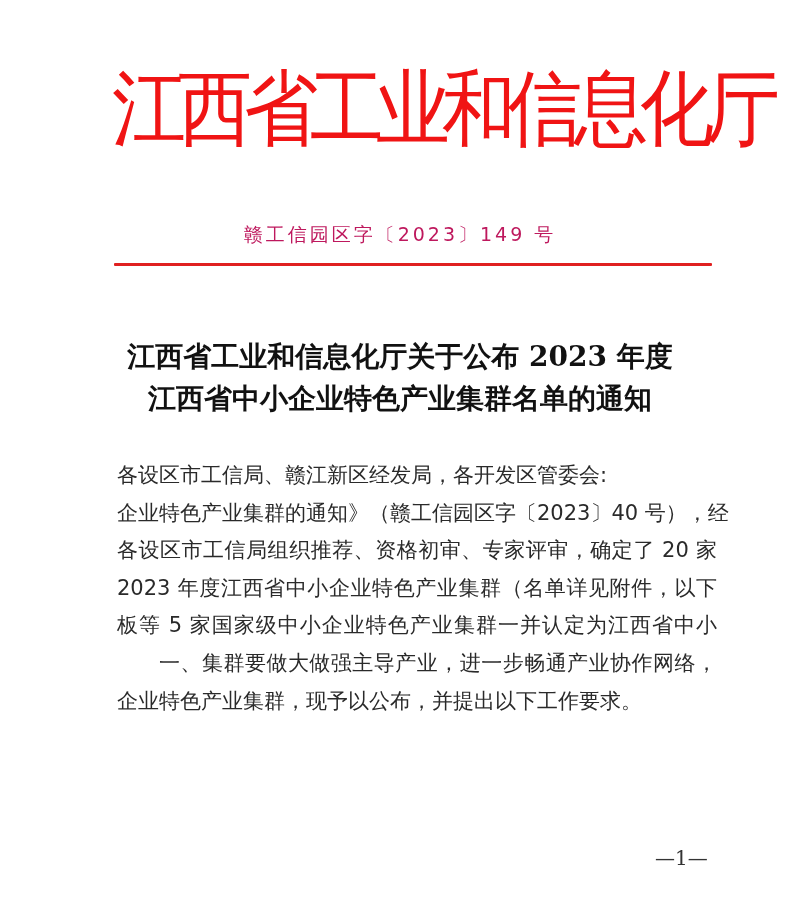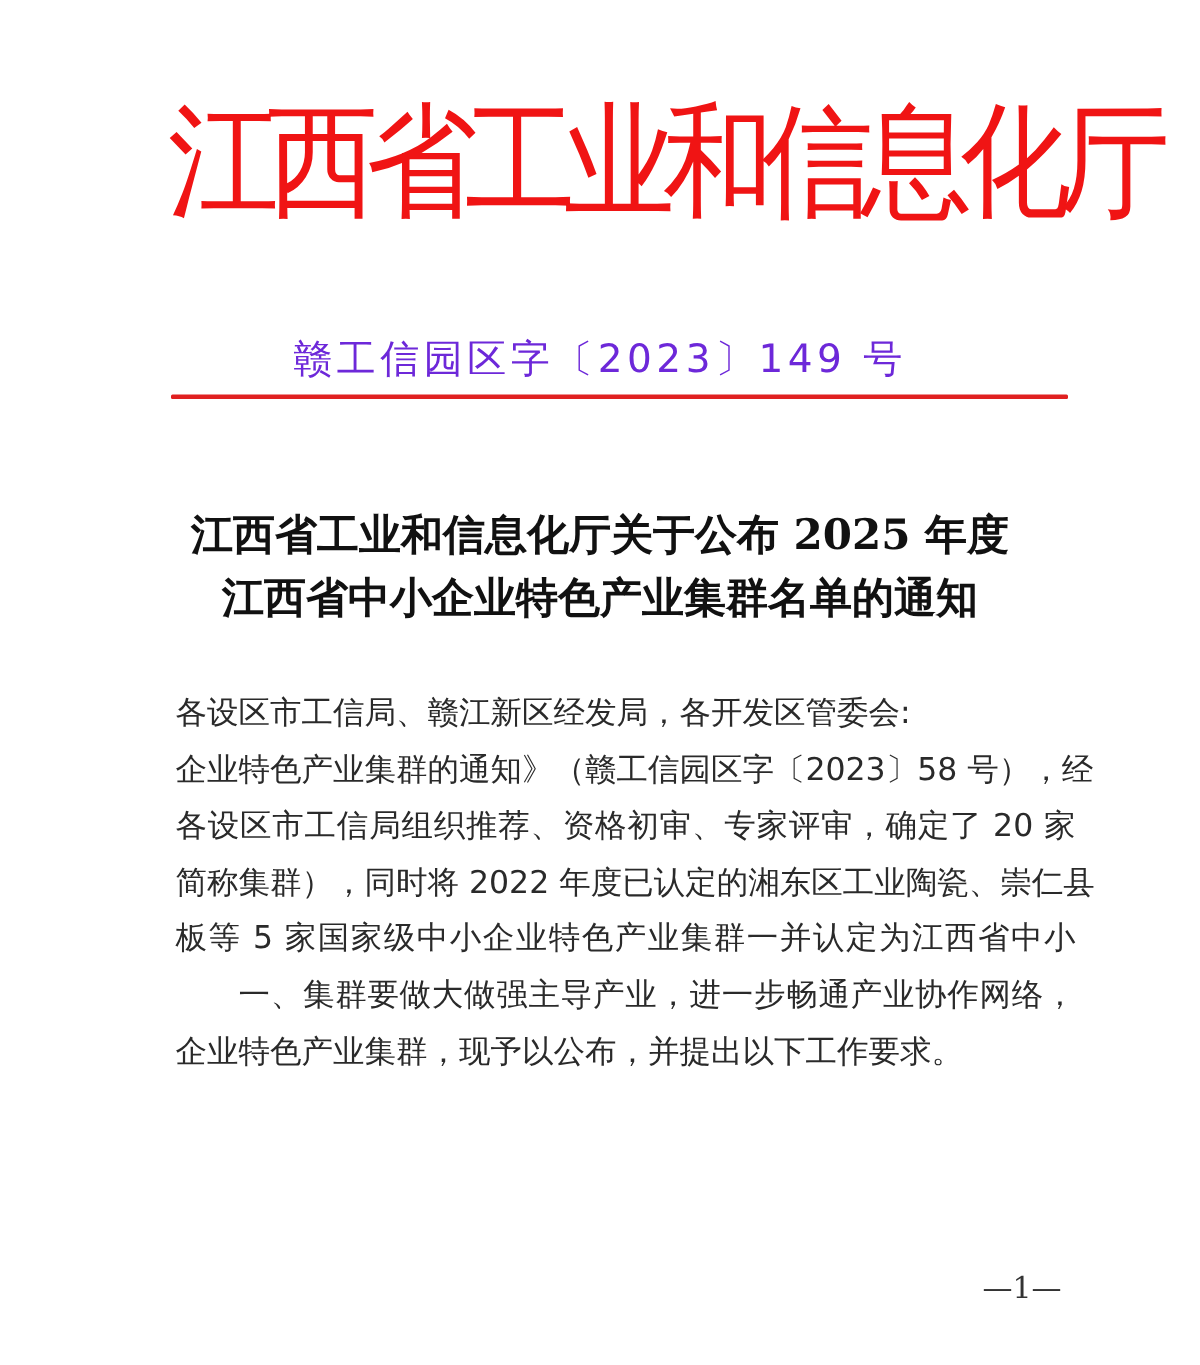--- a/index.html
+++ b/index.html
@@ -41,23 +41,23 @@
       display: inline-block;
       width: 66px;
       text-align: center;
     }
     .doc-number {
       position: absolute;
       left: 0;
       width: 800px;
       top: 222px;
       text-align: center;
-      font-size: 26px;
+      font-size: 19px;
       letter-spacing: 3px;
-      color: #6d28d9;
+      color: #be185d;
       font-family: "DejaVu Sans", "Liberation Sans", sans-serif;
     }
     .red-rule {
       position: absolute;
       left: 114px;
       top: 263px;
       width: 598px;
       height: 3px;
       background: #e02020;
       border-radius: 1px;
@@ -122,29 +122,29 @@
     <span>息</span>
     <span>化</span>
     <span>厅</span>
   </div>
 
   <div class="doc-number">赣工信园区字〔2023〕149 号</div>
 
   <div class="red-rule"></div>
 
   <div class="doc-title">
-    <div>江西省工业和信息化厅关于公布 2025 年度</div>
+    <div>江西省工业和信息化厅关于公布 2023 年度</div>
     <div>江西省中小企业特色产业集群名单的通知</div>
   </div>
 
   <div class="body-text">
     <span class="body-line noj">各设区市工信局、赣江新区经发局，各开发区管委会:</span>
-    <span class="body-line">企业特色产业集群的通知》（赣工信园区字〔2023〕58 号），经</span>
+    <span class="body-line">企业特色产业集群的通知》（赣工信园区字〔2023〕40 号），经</span>
     <span class="body-line">各设区市工信局组织推荐、资格初审、专家评审，确定了 20 家</span>
-    <span class="body-line">简称集群），同时将 2022 年度已认定的湘东区工业陶瓷、崇仁县</span>
+    <span class="body-line">2023 年度江西省中小企业特色产业集群（名单详见附件，以下</span>
     <span class="body-line">板等 5 家国家级中小企业特色产业集群一并认定为江西省中小</span>
     <span class="body-line indent">一、集群要做大做强主导产业，进一步畅通产业协作网络，</span>
     <span class="body-line noj">企业特色产业集群，现予以公布，并提出以下工作要求。</span>
   </div>
 
   <div class="page-number">—1—</div>
 
 </div>
 
 </body></html>

